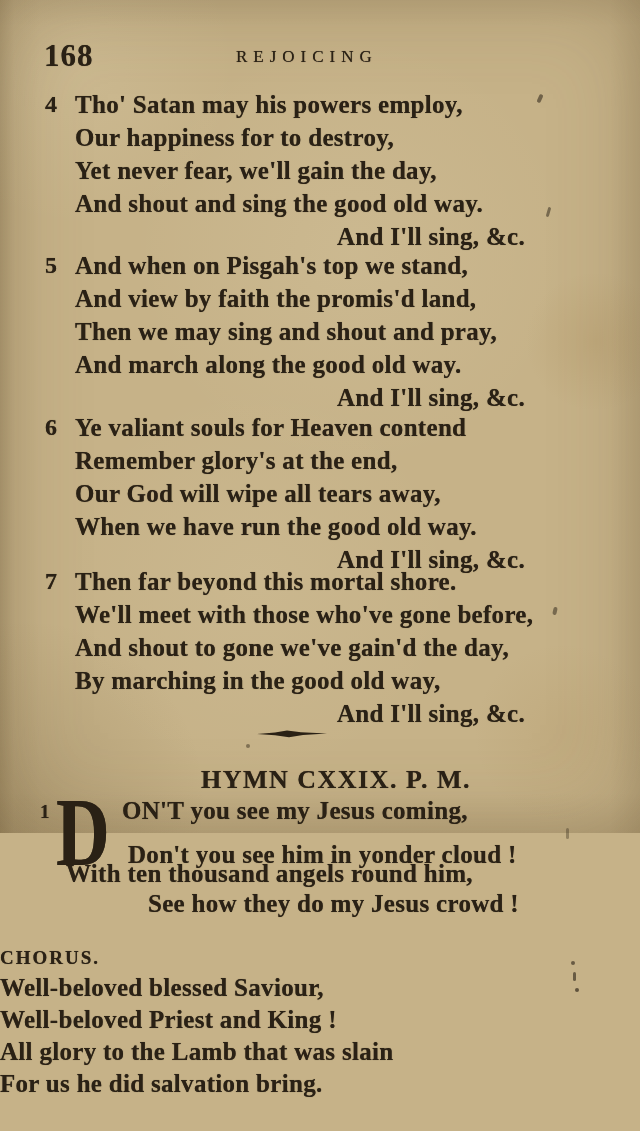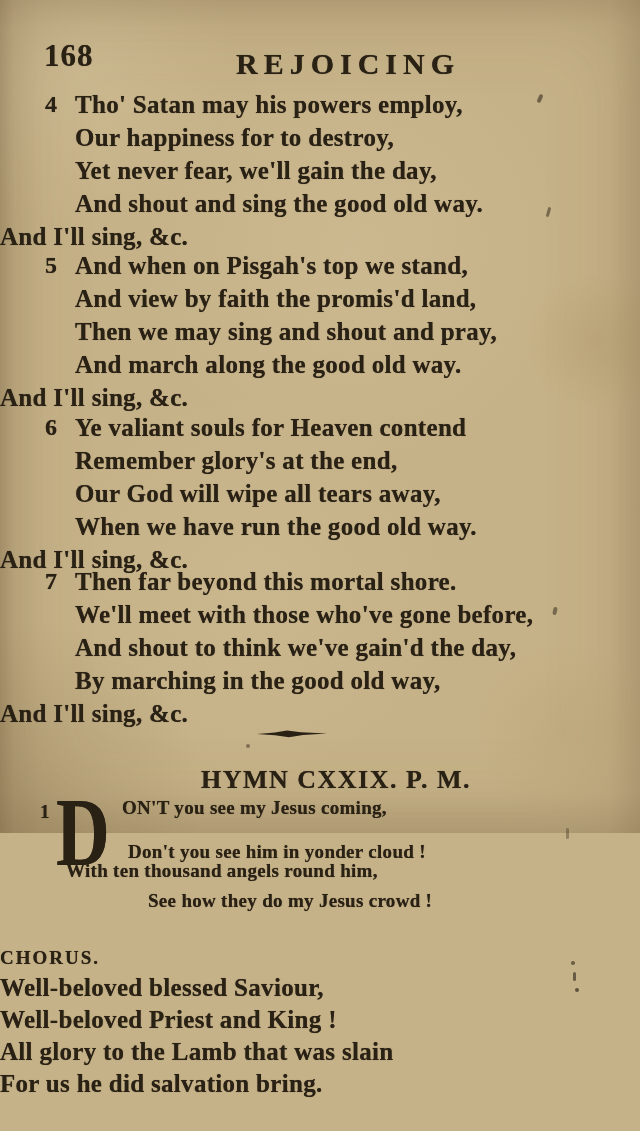--- a/index.html
+++ b/index.html
@@ -26,56 +26,56 @@
     box-shadow:inset 0 0 90px rgba(92,72,38,0.28);
   }
   .ink{ text-shadow:0 0 0.7px rgba(42,33,21,0.75); }
   
   .pagenum{
     position:absolute;left:44px;top:38px;
     font-size:31px;font-weight:bold;letter-spacing:1px;
   }
   .runhead{
     position:absolute;left:236px;top:47px;
-    font-size:30px;font-weight:bold;letter-spacing:6px;
+    font-size:17px;font-weight:normal;letter-spacing:6px;
   }
   
   .verse{position:absolute;left:0;right:0;}
   .v4{top:88px;}  .v5{top:249px;}  .v6{top:411px;}  .v7{top:565px;}
   .line{
     position:relative;height:33px;line-height:33px;
     padding-left:75px;font-size:25px;font-weight:bold;
     letter-spacing:0.3px;white-space:nowrap;
   }
   .vnum{
     position:absolute;left:45px;top:0;
     font-size:24px;font-weight:bold;
   }
   .refrain{
-    padding-left:0;padding-right:115px;
+    text-align:right;padding-left:0;padding-right:115px;
     height:34px;line-height:34px;
   }
   
   .divider{position:absolute;left:257px;top:729px;width:70px;height:10px;}
   .divider svg{display:block;}
   
   .hymn-heading{
     position:absolute;left:0;top:749px;width:100%;
     text-align:center;font-size:26px;font-weight:bold;letter-spacing:1.5px;
   }
   
   .v1{position:absolute;left:0;top:793px;width:640px;height:140px;}
   .v1num{position:absolute;left:40px;top:8px;font-size:19px;font-weight:bold;}
   .dropcap{
     position:absolute;left:56px;top:-10px;
     font-size:98px;line-height:98px;font-weight:bold;
     transform:scaleX(0.76);transform-origin:left top;
   }
   .v1 .vl{
-    position:absolute;font-size:19px;font-weight:bold;
+    position:absolute;font-size:25px;font-weight:bold;
     letter-spacing:0.3px;white-space:nowrap;
   }
   .v1 .l1{left:122px;top:4px;}
   .v1 .l2{left:128px;top:48px;}
   .v1 .l3{left:66px;top:67px;}
   .v1 .l4{left:100px;top:97px;margin-left:48px;}
   
   .chorus{position:absolute;left:0;top:934px;width:100%;text-align:left;margin-top:12px;}
   .chorus-label{
     font-size:19px;font-weight:bold;letter-spacing:2px;
@@ -136,21 +136,21 @@
     <div class="line"><span>When we have run the good old way.</span></div>
     <div class="line refrain">And I'll sing, &amp;c.</div>
   </section>
 
   <section class="verse v7">
     <div class="line">
       <span class="vnum">7</span>
       <span>Then far beyond this mortal shore.</span>
     </div>
     <div class="line"><span>We'll meet with those who've gone before,</span></div>
-    <div class="line"><span>And shout to think we've gain'd the day,</span></div>
+    <div class="line"><span>And shout to gone we've gain'd the day,</span></div>
     <div class="line"><span>By marching in the good old way,</span></div>
     <div class="line refrain">And I'll sing, &amp;c.</div>
   </section>
 
   <div class="divider">
     <svg width="70" height="10" viewBox="0 0 70 10">
       <path d="M0,5 L18,3.6 30,1.6 44,3.2 70,4.6 46,6 32,8.2 18,6.2 Z" fill="#2a2115"></path>
     </svg>
   </div>
 

